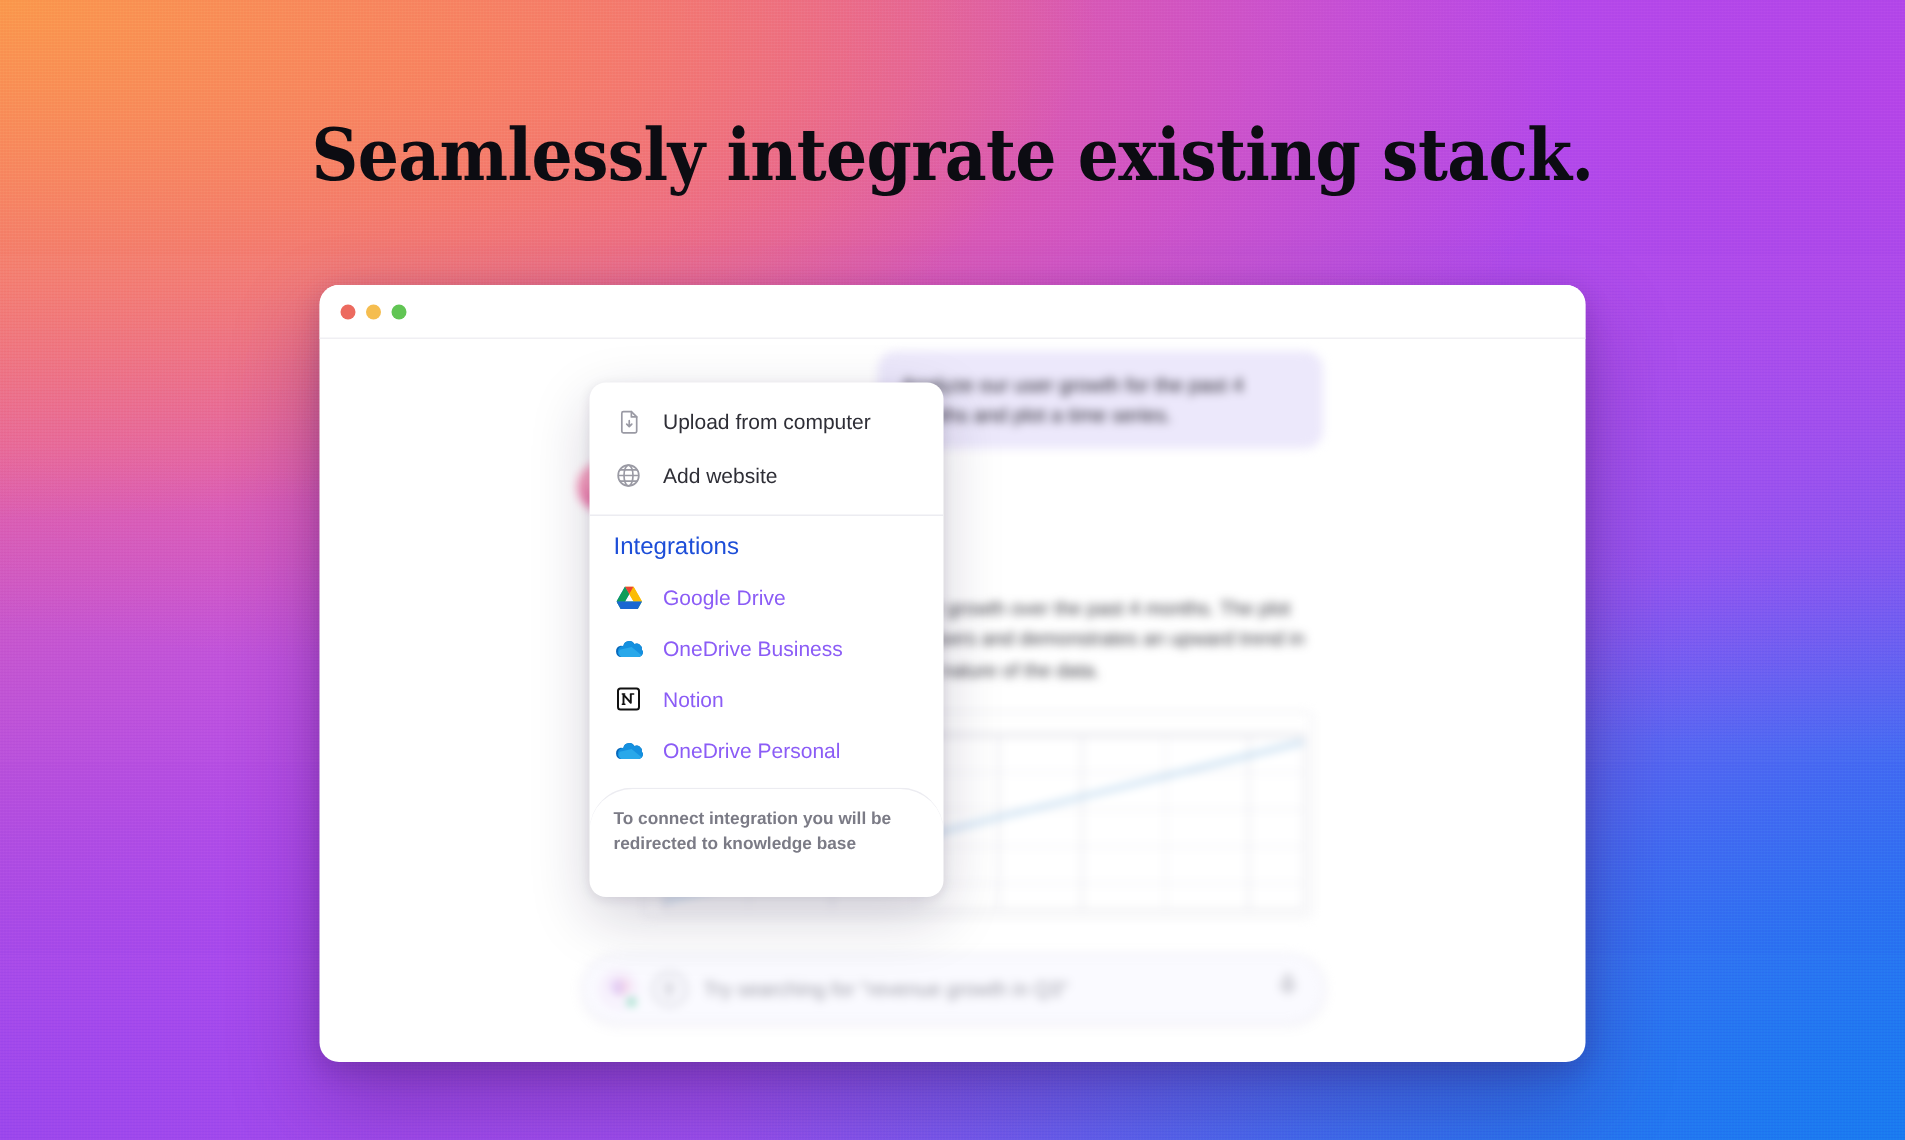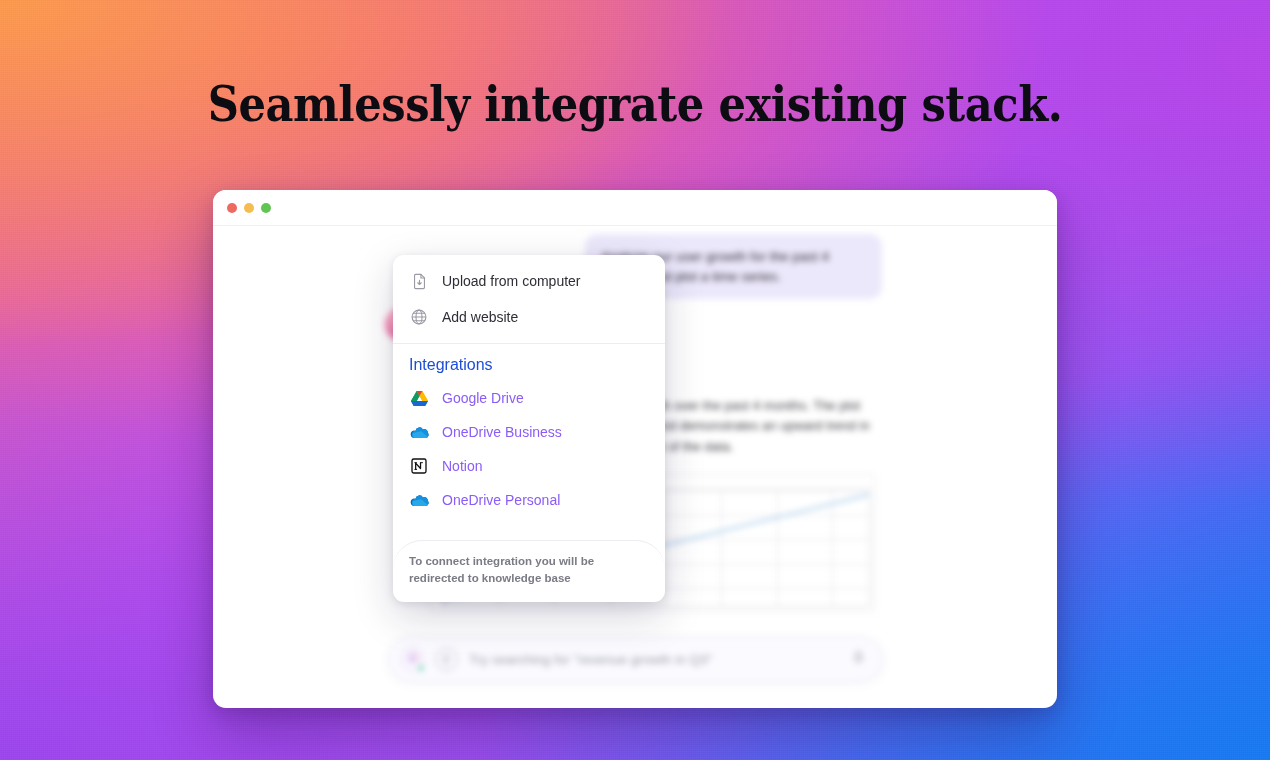--- a/index.html
+++ b/index.html
@@ -216,25 +216,25 @@
     font-size: 13.5px;
     color: #9b9ba6;
   }
   .mic { flex: 0 0 auto; }
 
   
   .menu {
     position: absolute;
     left: 393px;
     top: 255px;
-    width: 272px;
+    width: 236px;
     background: #ffffff;
     border-radius: 11px;
     box-shadow: 0 14px 40px rgba(28,16,62,.18), 0 2px 8px rgba(28,16,62,.10);
-    padding: 8px 0 0 0;
+    padding: 8px 0 11px 0;
     overflow: hidden;
   }
   .menu-item {
     display: flex;
     align-items: center;
     gap: 13px;
     padding: 8px 16px;
     font-size: 14px;
     color: #2e2e36;
     cursor: pointer;
@@ -259,21 +259,21 @@
     display: flex;
     align-items: center;
     gap: 13px;
     padding: 7px 16px;
     font-size: 14px;
     color: #8b5cf6;
     cursor: pointer;
   }
   .menu-footer {
     border-top: 1px solid #ececf1;
-    margin-top: 23px;
+    margin-top: 8px;
     padding: 12px 16px 14px 16px;
     font-size: 11.5px;
     font-weight: 700;
     line-height: 1.5;
     color: #7b7b86;
     border-radius: 29px;
   }
 </style>
 </head>
 <body>

